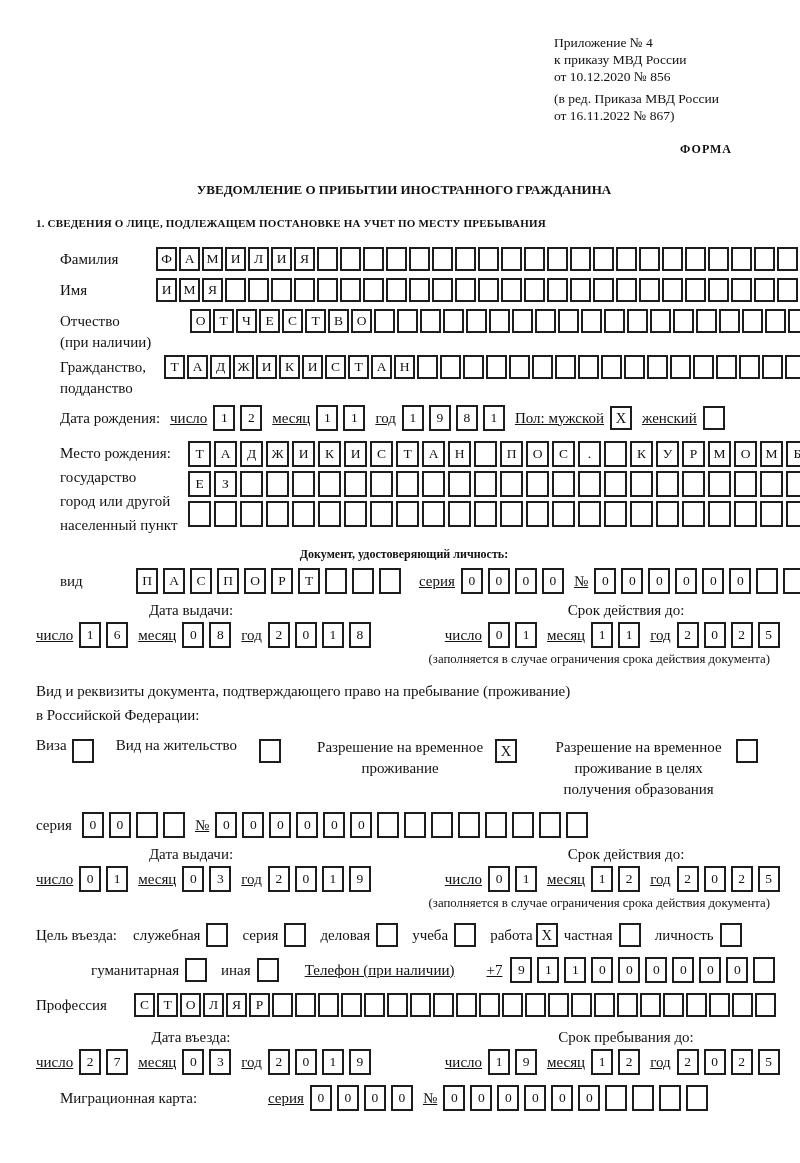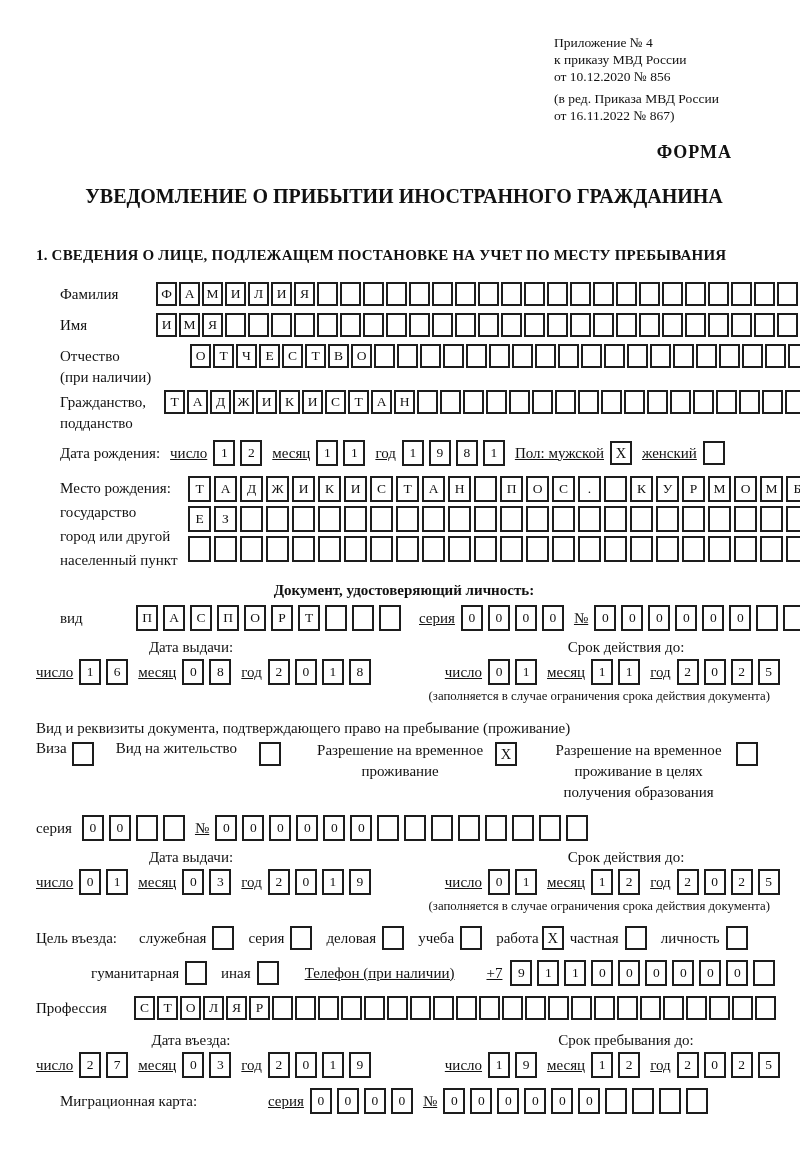--- a/index.html
+++ b/index.html
@@ -4,53 +4,53 @@
 <style>
   html,body{margin:0;padding:0;background:#fff;}
   body{
     width:800px;height:1163px;box-sizing:border-box;overflow:hidden;
     font-family:"Liberation Serif","DejaVu Serif",serif;
     color:#111;font-size:15px;
     padding:34px 28px 10px 36px;
   }
   .right-head{margin-left:auto;width:218px;font-size:13.5px;line-height:17px;}
   .right-head .grp2{margin-top:5px;}
-  .forma{text-align:right;padding-right:40px;font-weight:bold;font-size:18px;margin-top:18px;letter-spacing:1px;}
-  .title{text-align:center;font-weight:bold;font-size:20px;line-height:22px;margin-top:22px;}
+  .forma{text-align:right;padding-right:40px;font-weight:bold;font-size:12px;margin-top:18px;letter-spacing:1px;}
+  .title{text-align:center;font-weight:bold;font-size:13px;line-height:22px;margin-top:22px;}
   .title .uline{display:inline-block;width:56px;border-bottom:2px solid #333;height:14px;margin-left:8px;}
-  .sec-head{font-weight:bold;font-size:15px;margin-top:40px;letter-spacing:.2px;}
+  .sec-head{font-weight:bold;font-size:11px;margin-top:16px;letter-spacing:.2px;}
   .row{display:flex;align-items:center;margin-top:7px;flex-wrap:nowrap;}
   .lbl{flex:none;}
   .cells{display:inline-flex;gap:2px;flex:none;}
   .cell{
     box-sizing:border-box;flex:none;display:inline-flex;align-items:center;justify-content:center;
     border:2px solid #1d1d1d;background:#fff;
     width:21px;height:24px;font-size:13.5px;line-height:1;
   }
   .cells.md{gap:3px}
   .cells.md .cell{width:23px;height:26px;}
   .cells.dt{gap:5px}
   .cells.dt .cell{width:22px;height:26px;}
   .chk{
     box-sizing:border-box;flex:none;display:inline-flex;align-items:center;justify-content:center;
     border:2px solid #1d1d1d;width:22px;height:24px;font-size:14.5px;background:#fff;
   }
   .w{flex:none;margin:0 6px 0 10px;text-decoration:underline;}
   .w.first{margin-left:0;}
   .sub-lbl{margin-top:1px;}
-  .center-bold{text-align:center;font-weight:bold;font-size:15px;margin-top:10px;}
+  .center-bold{text-align:center;font-weight:bold;font-size:12px;margin-top:10px;}
   .two-col-heads{display:flex;margin-top:8px;}
   .two-col-heads .h1{width:310px;text-align:center;}
   .two-col-heads .h2{margin-left:150px;width:260px;text-align:center;}
   .note-right{text-align:right;font-size:12.8px;margin-top:4px;padding-right:2px;}
   .para{margin-top:12px;line-height:24px;}
-  .opt-label{flex:none;margin-right:20px;}
+  .opt-label{flex:none;margin-right:14px;}
   .opt{display:flex;align-items:center;margin-left:14px;}
   .opt .chk{margin-left:6px;}
-  .permit-row{display:flex;align-items:flex-start;}
+  .permit-row{display:flex;align-items:flex-start;margin-top:10px;}
   .permit-row .txt2{width:190px;text-align:center;line-height:21px;margin-left:24px;}
   .permit-row .txt3{width:195px;text-align:center;line-height:21px;margin-left:24px;}
   .permit-row .chk{margin-top:2px;}
   .blk{display:flex;align-items:flex-start;margin-top:10px;}
   .blk .lblcol{flex:none;line-height:24px;}
   .blk .cellcol{display:flex;flex-direction:column;gap:4px;}
 </style>
 </head>
 <body>
 
@@ -395,20 +395,21 @@
       <span class="cell">2</span>
       <span class="cell">0</span>
       <span class="cell">2</span>
       <span class="cell">5</span>
     </span>
 </div>
 <div class="note-right">(заполняется в случае ограничения срока действия документа)</div>
 
 <div class="para">
   <div>Вид и реквизиты документа, подтверждающего право на пребывание (проживание)</div>
+  <div>в Российской Федерации:</div>
 </div>
 
 <div class="permit-row">
   <span class="lbl">Виза</span>
   <span class="chk" style="margin-left:5px;"></span>
   <span class="lbl" style="margin-left:22px;text-align:right;">Вид на жительство</span>
   <span class="chk" style="margin-left:22px;"></span>
   <span class="txt2">
     <span>Разрешение на временное</span><br>
     <span>проживание</span>

